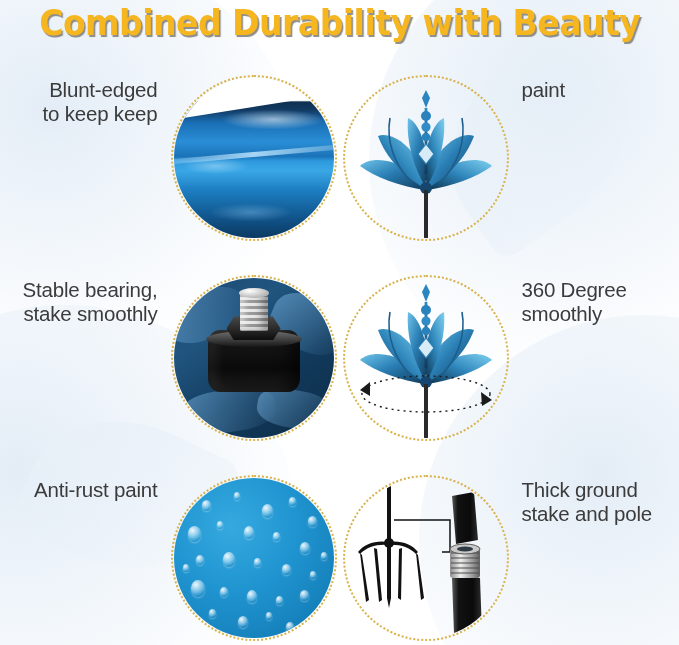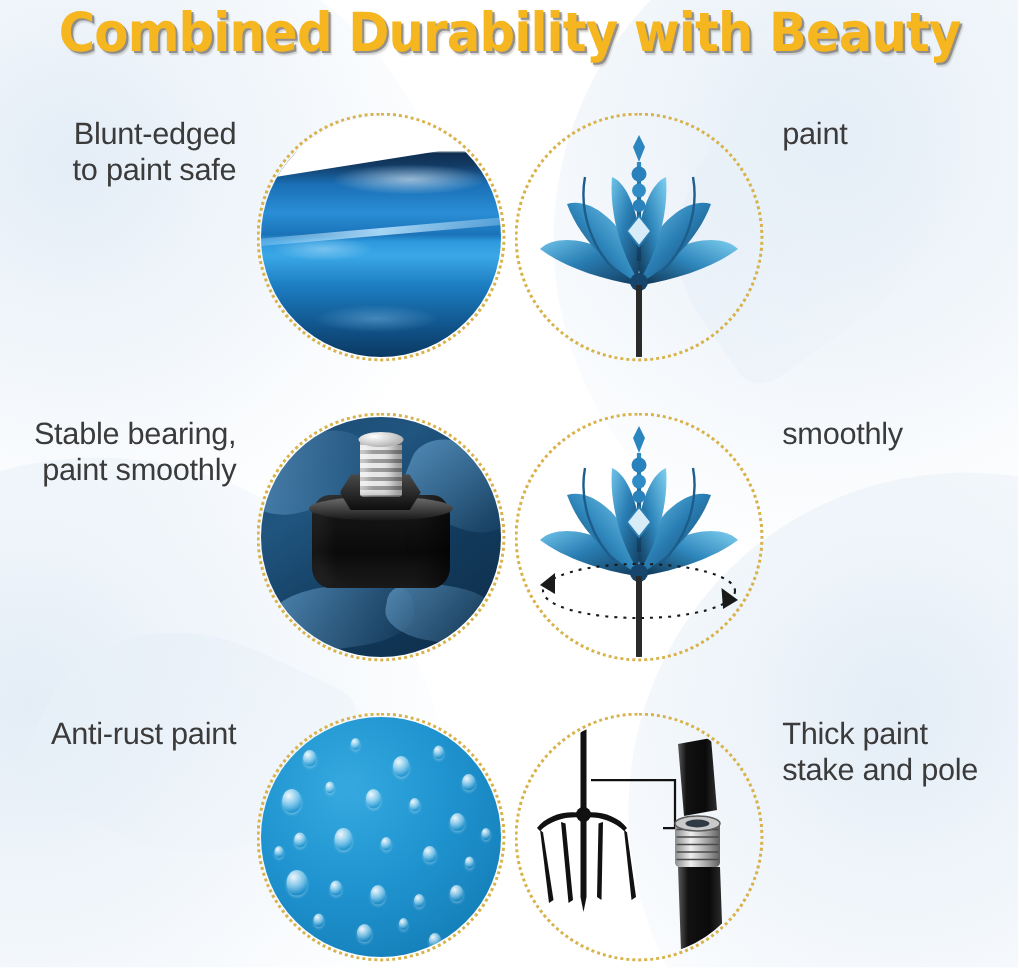--- a/index.html
+++ b/index.html
@@ -235,21 +235,21 @@
   <div class="title-wrap">
     <span class="title">Combined Durability with Beauty</span>
   </div>
 
   <div class="rows">
 
     <div class="row">
 
       <div class="label label-left">
         <div>Blunt-edged</div>
-        <div>to paint safe</div>
+        <div>to keep keep</div>
       </div>
 
       <div class="circle">
         <div class="clip">
           <div class="blade-photo">
             <div class="blade-white-corner"></div>
           </div>
         </div>
         <div class="dotted-ring"></div>
       </div>
@@ -305,21 +305,21 @@
 
       <div class="label label-right">
         <div>paint</div>
       </div>
     </div>
 
     <div class="row">
 
       <div class="label label-left">
         <div>Stable bearing,</div>
-        <div>paint smoothly</div>
+        <div>stake smoothly</div>
       </div>
 
       <div class="circle">
         <div class="clip">
           <div class="bearing-photo">
             <div class="bl-sheen bp-s1"></div>
             <div class="bl-sheen bp-s2"></div>
             <div class="bl-sheen bp-s3"></div>
             <div class="bl-sheen bp-s4"></div>
             <div class="bearing-hub"></div>
@@ -372,20 +372,21 @@
               <ellipse cx="80" cy="116" rx="64" ry="18" fill="none" stroke="#1a1a1a" stroke-width="1.4" stroke-dasharray="2 4"></ellipse>
               <path d="M14 112 L24 104 L24 118 Z" fill="#1a1a1a"></path>
               <path d="M146 122 L135 114 L136 128 Z" fill="#1a1a1a"></path>
             </svg>
           </div>
         </div>
         <div class="dotted-ring"></div>
       </div>
 
       <div class="label label-right">
+        <div>360 Degree</div>
         <div>smoothly</div>
       </div>
     </div>
 
     <div class="row">
 
       <div class="label label-left">
         <div>Anti-rust paint</div>
       </div>
 
@@ -468,19 +469,19 @@
               <ellipse cx="119" cy="71" rx="8" ry="2.6" fill="#2f3a44"></ellipse>
 
               <path d="M106 100 L134 100 L136 156 L108 156 Z" fill="url(#poleG)"></path>
             </svg>
           </div>
         </div>
         <div class="dotted-ring"></div>
       </div>
 
       <div class="label label-right">
-        <div>Thick paint</div>
+        <div>Thick ground</div>
         <div>stake and pole</div>
       </div>
     </div>
 
   </div>
 </div>
 
 </body></html>

